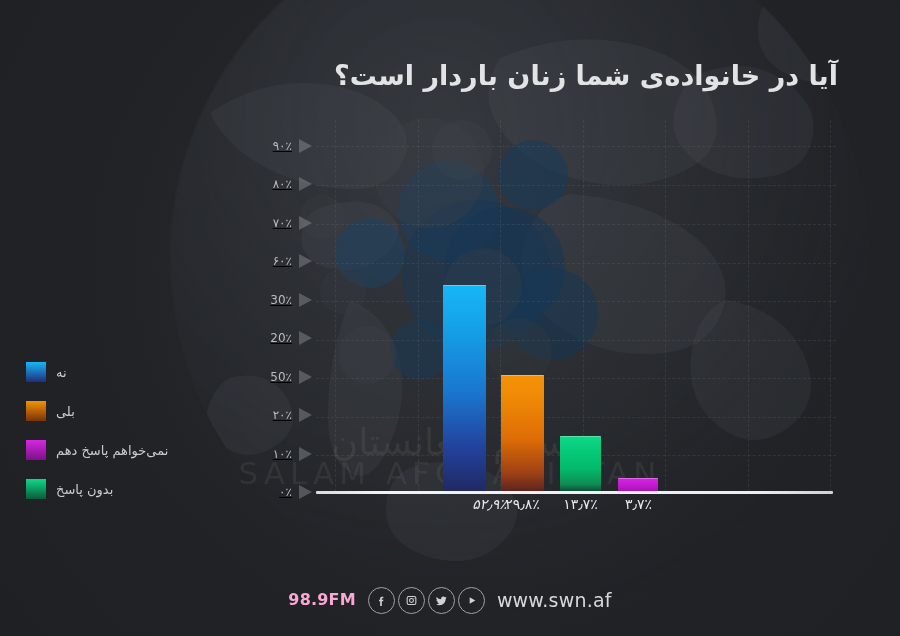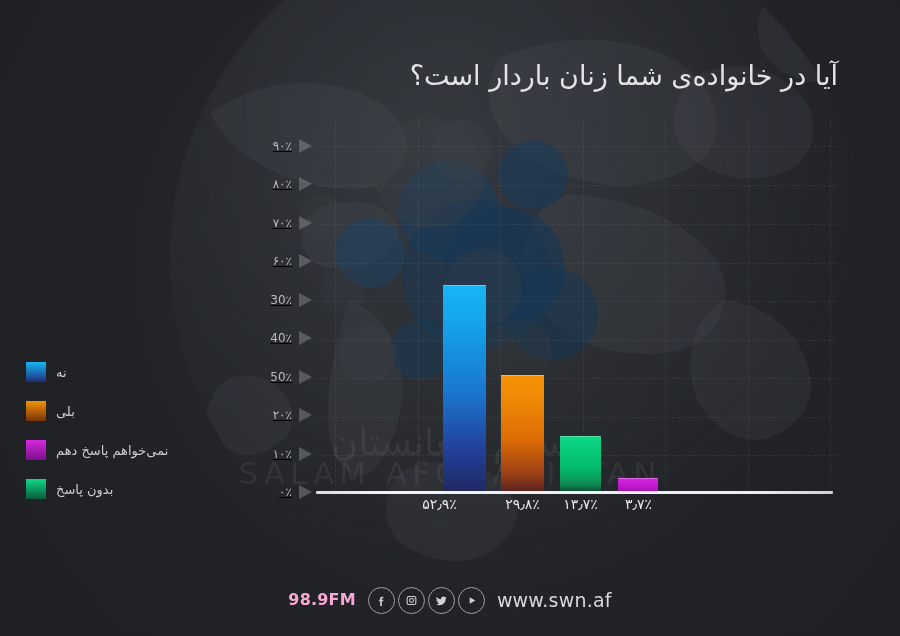--- a/index.html
+++ b/index.html
@@ -91,20 +91,21 @@
   
   .title {
     position: absolute;
     top: 60px;
     right: 62px;
     font-size: 27px;
     color: #e2e3e5;
     direction: rtl;
     white-space: nowrap;
     letter-spacing: 0.3px;
+    font-weight: bold;
   }
 
   
   .y-axis {
     position: absolute;
     left: 246px;
     top: 132px;
     width: 72px;
     height: 372px;
   }
@@ -333,21 +334,21 @@
     </div>
     <div class="y-tick" style="top:121px;">
       <span class="y-tick-label">۶۰٪</span>
       <span class="y-tick-arrow"></span>
     </div>
     <div class="y-tick" style="top:160px;">
       <span class="y-tick-label">30٪</span>
       <span class="y-tick-arrow"></span>
     </div>
     <div class="y-tick" style="top:198px;">
-      <span class="y-tick-label">40٪</span>
+      <span class="y-tick-label">20٪</span>
       <span class="y-tick-arrow"></span>
     </div>
     <div class="y-tick" style="top:237px;">
       <span class="y-tick-label">50٪</span>
       <span class="y-tick-arrow"></span>
     </div>
     <div class="y-tick" style="top:275px;">
       <span class="y-tick-label">۲۰٪</span>
       <span class="y-tick-arrow"></span>
     </div>
@@ -364,21 +365,21 @@
   <div class="plot">
     <div class="bar" style="left:443px;width:43px;height:206px;
                 background:linear-gradient(to bottom,#18b6f5 0%,#14a4ea 18%,#1a76cf 52%,#23409a 80%,#202a63 100%);"></div>
     <div class="bar" style="left:501px;width:43px;height:116px;
                 background:linear-gradient(to bottom,#f59208 0%,#ef8a05 20%,#de6d05 55%,#9c4016 85%,#5c2420 100%);"></div>
     <div class="bar" style="left:560px;width:41px;height:55px;
                 background:linear-gradient(to bottom,#0fd987 0%,#07cb79 25%,#03b96a 60%,#108a53 88%,#0c5036 100%);"></div>
     <div class="bar" style="left:618px;width:40px;height:13px;
                 background:linear-gradient(to bottom,#d428e0 0%,#c91bd6 45%,#ab12b6 100%);"></div>
 
-    <div class="bar-label" style="left:406px;width:67px;">۵۲٫۹٪</div>
+    <div class="bar-label" style="left:456px;width:67px;font-style:italic;">۵۲٫۹٪</div>
     <div class="bar-label" style="left:489px;width:67px;">۲۹٫۸٪</div>
     <div class="bar-label" style="left:547px;width:67px;">۱۳٫۷٪</div>
     <div class="bar-label" style="left:605px;width:67px;">۳٫۷٪</div>
   </div>
 
   <div class="axis-line"></div>
 
   <div class="legend">
     <div class="legend-item">
       <span class="legend-swatch" style="background:linear-gradient(to bottom,#18b6f5,#1f2f7a);"></span>

